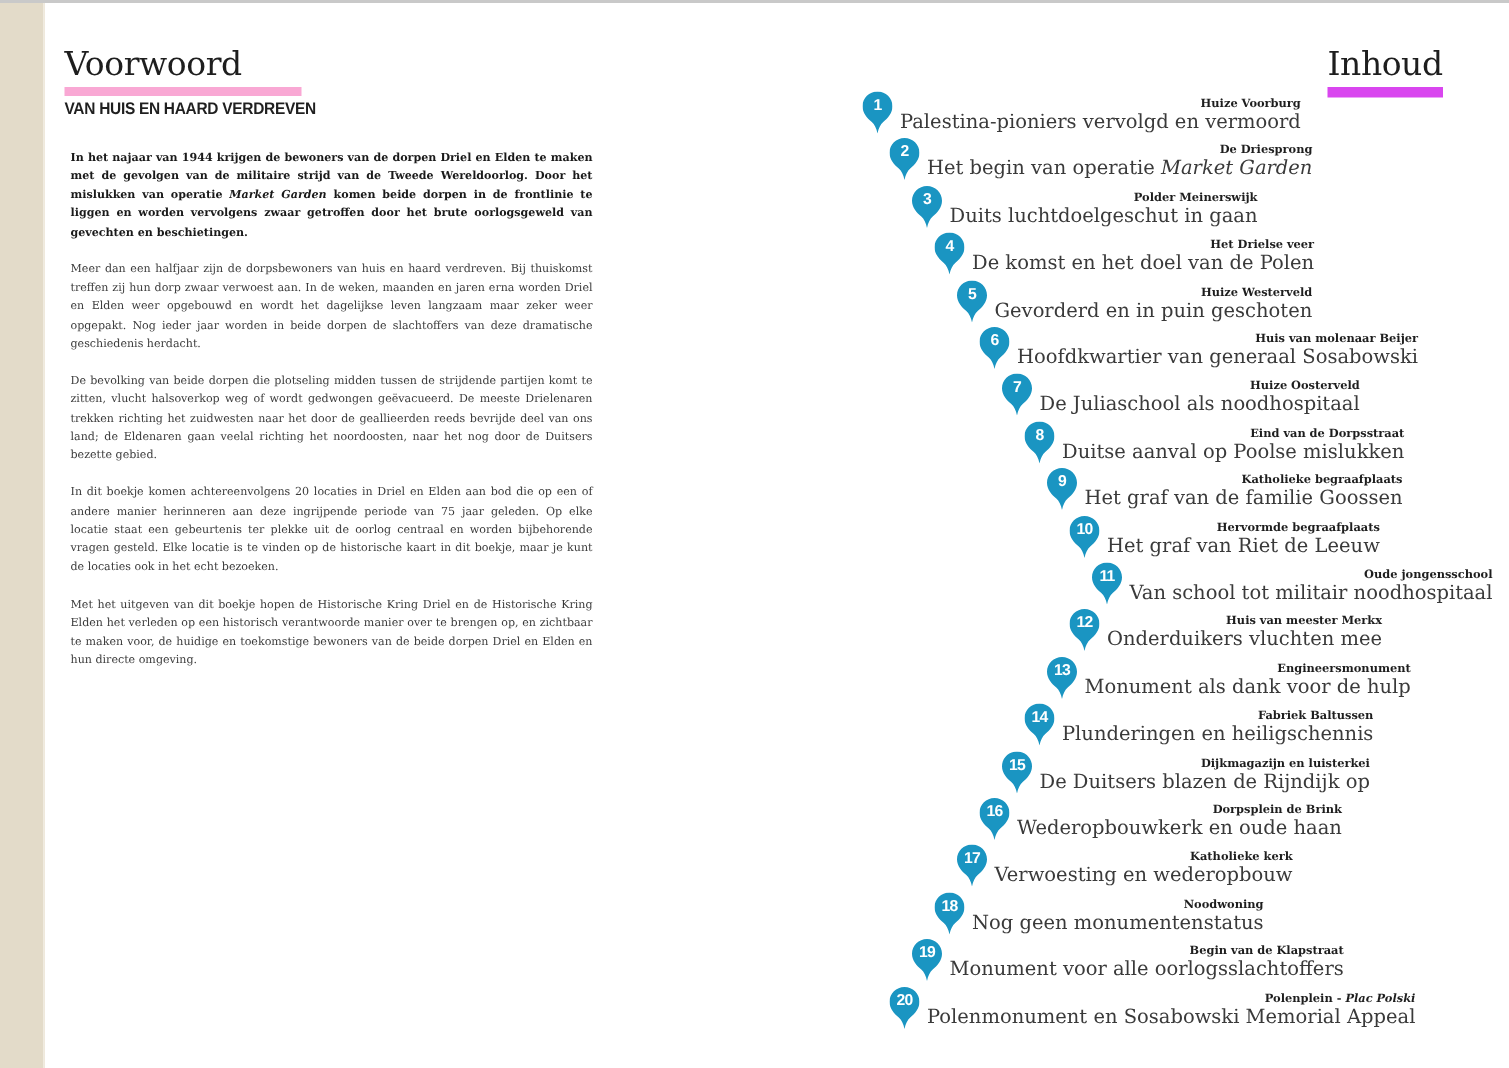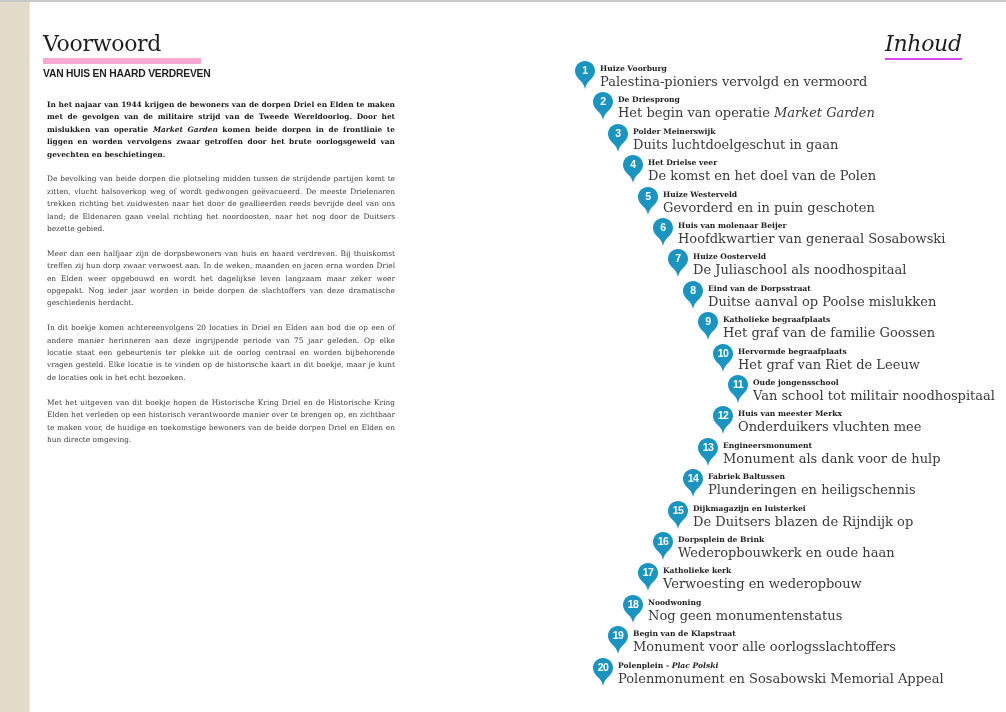--- a/index.html
+++ b/index.html
@@ -28,48 +28,48 @@
       font-family: "DejaVu Serif", serif; font-size: 7.4px; line-height: 12.4px;
       margin: 4px; text-align: justify; color: #3a3a3a;
     }
     .para.intro { font-weight: bold; color: #1a1a1a; margin-top: 20px; }
     .para + .para { margin-top: 12.4px; }
 
     
     .right-title {
       position: absolute; left: 885px; top: 30px;
       font-family: "DejaVu Serif", serif; font-weight: normal; font-size: 22px; line-height: 28px;
-      color: #1e1e1e; border-bottom: 2px solid #d946ef; letter-spacing: -0.3px; margin: 0; font-style: italic;
+      color: #1e1e1e; border-bottom: 7px solid #d946ef; letter-spacing: -0.3px; margin: 0;
     }
     .toc-item { position: absolute; height: 30px; }
     .pin { position: absolute; left: 0; top: 0; width: 20px; height: 28px; }
     .pin svg { display: block; }
     .pin-num {
       position: absolute; left: 0; top: 3px; width: 20px; text-align: center;
       font-family: "Liberation Sans", sans-serif; font-weight: bold; font-size: 10.5px; color: #ffffff;
       letter-spacing: -0.5px;
     }
-    .toc-text { position: absolute; left: 25px; top: 2px; white-space: nowrap; }
+    .toc-text { position: absolute; left: 25px; top: 2px; white-space: nowrap; text-align: right; }
     .toc-name { font-family: "DejaVu Serif", serif; font-weight: bold; font-size: 7.6px; line-height: 12px; color: #1e1e1e; }
     .toc-desc { font-family: "DejaVu Serif", serif; font-size: 13px; line-height: 13px; color: #3a3a3a; }
     .toc-desc i, .toc-name i { font-style: italic; }
   </style>
 </head>
 <body>
 
 <div class="top-border"></div>
 <div class="spine"></div>
 <div class="spine-edge"></div>
 
 <section class="left-page">
   <h1 class="title">Voorwoord</h1>
   <div class="subtitle">VAN HUIS EN HAARD VERDREVEN</div>
   <p class="para intro"><span>In het najaar van 1944 krijgen de bewoners van de dorpen Driel en Elden te maken met de gevolgen van de militaire strijd van de Tweede Wereldoorlog. Door het mislukken van operatie </span><i>Market Garden</i><span> komen beide dorpen in de frontlinie te liggen en worden vervolgens zwaar getroffen door het brute oorlogsgeweld van gevechten en beschietingen.</span></p>
+  <p class="para">Meer dan een halfjaar zijn de dorpsbewoners van huis en haard verdreven. Bij thuiskomst treffen zij hun dorp zwaar verwoest aan. In de weken, maanden en jaren erna worden Driel en Elden weer opgebouwd en wordt het dagelijkse leven langzaam maar zeker weer opgepakt. Nog ieder jaar worden in beide dorpen de slachtoffers van deze dramatische geschiedenis herdacht.</p>
   <p class="para">De bevolking van beide dorpen die plotseling midden tussen de strijdende partijen komt te zitten, vlucht halsoverkop weg of wordt gedwongen geëvacueerd. De meeste Drielenaren trekken richting het zuidwesten naar het door de geallieerden reeds bevrijde deel van ons land; de Eldenaren gaan veelal richting het noordoosten, naar het nog door de Duitsers bezette gebied.</p>
-  <p class="para">Meer dan een halfjaar zijn de dorpsbewoners van huis en haard verdreven. Bij thuiskomst treffen zij hun dorp zwaar verwoest aan. In de weken, maanden en jaren erna worden Driel en Elden weer opgebouwd en wordt het dagelijkse leven langzaam maar zeker weer opgepakt. Nog ieder jaar worden in beide dorpen de slachtoffers van deze dramatische geschiedenis herdacht.</p>
   <p class="para">In dit boekje komen achtereenvolgens 20 locaties in Driel en Elden aan bod die op een of andere manier herinneren aan deze ingrijpende periode van 75 jaar geleden. Op elke locatie staat een gebeurtenis ter plekke uit de oorlog centraal en worden bijbehorende vragen gesteld. Elke locatie is te vinden op de historische kaart in dit boekje, maar je kunt de locaties ook in het echt bezoeken.</p>
   <p class="para">Met het uitgeven van dit boekje hopen de Historische Kring Driel en de Historische Kring Elden het verleden op een historisch verantwoorde manier over te brengen op, en zichtbaar te maken voor, de huidige en toekomstige bewoners van de beide dorpen Driel en Elden en hun directe omgeving.</p>
 </section>
 
 <h1 class="right-title">Inhoud</h1>
 
 <section id="toc">
     <div class="toc-item" style="left: 575px; top: 61px;">
       <div class="pin">
         <svg width="20" height="28" viewBox="0 0 20 28">

